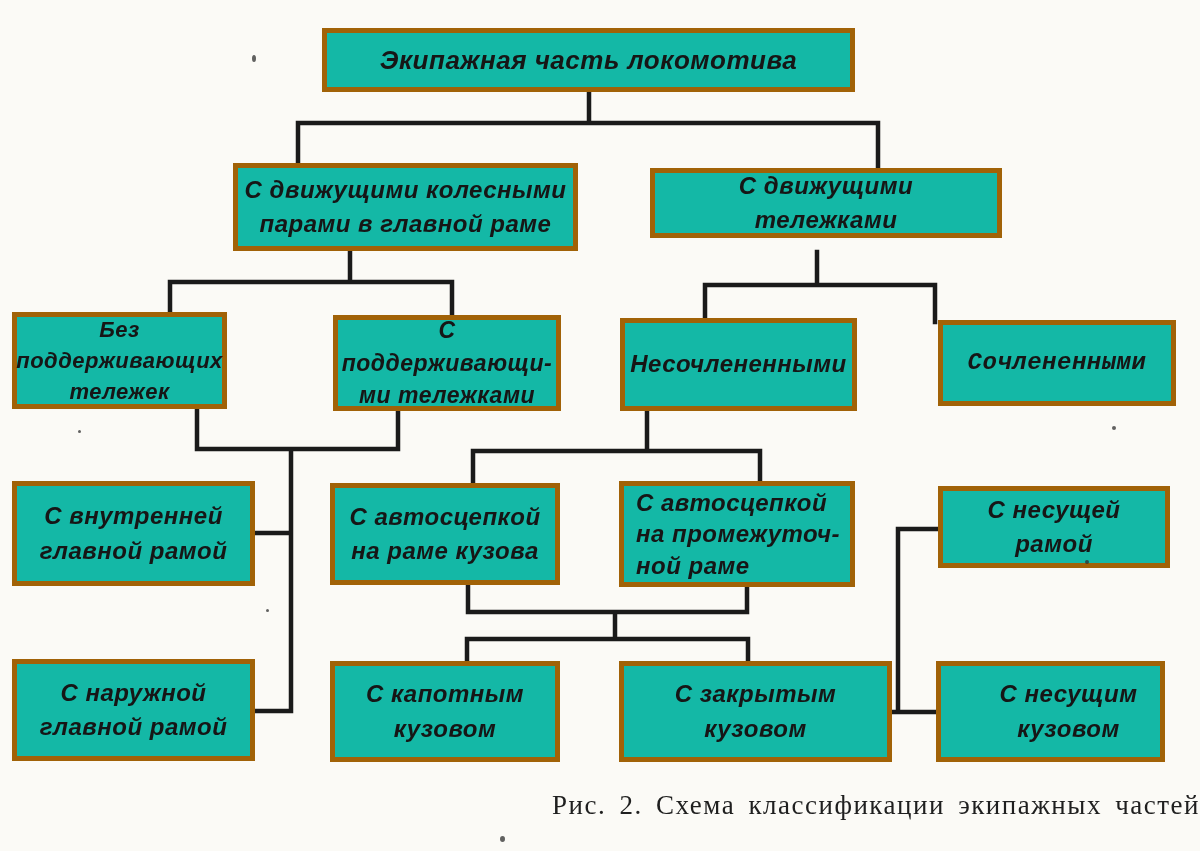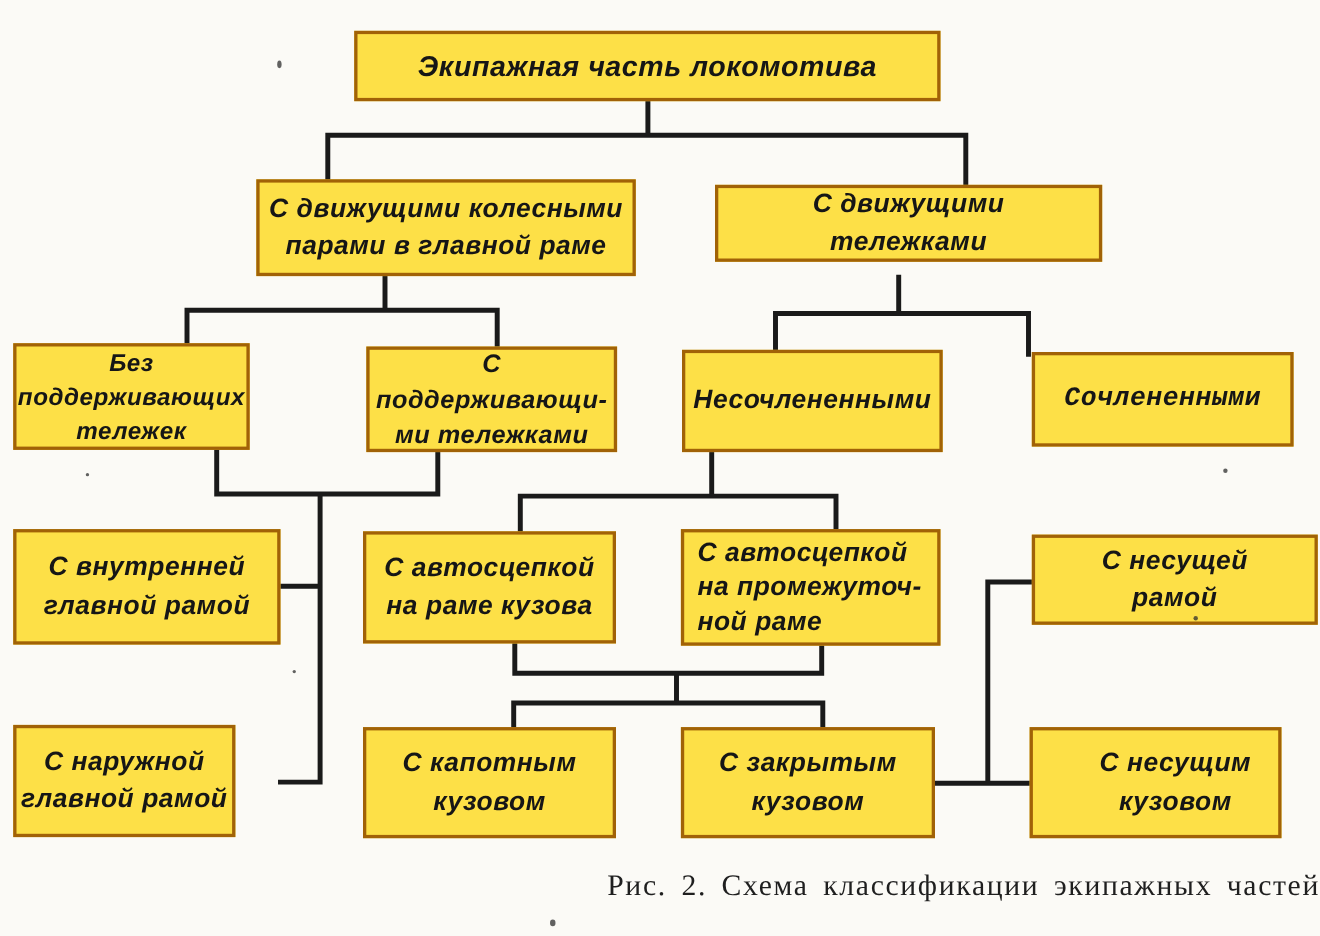--- a/index.html
+++ b/index.html
@@ -7,45 +7,45 @@
     width:1200px;height:851px;
     background:#fbfaf6;
     font-family:"Liberation Sans",sans-serif;
     position:relative;overflow:hidden;
   }
   .page{position:absolute;inset:0;}
   .connectors{position:absolute;left:0;top:0;width:1200px;height:851px;}
   .node{
     position:absolute;
     box-sizing:border-box;
-    border:3px solid #a16207;
-    background:#fde047;
+    border:5px solid #a16207;
+    background:#14b8a6;
     color:#161616;
     font-weight:bold;font-style:italic;
     display:flex;align-items:center;justify-content:center;
     text-align:center;
     white-space:pre-line;
     line-height:1.42;
     letter-spacing:0.5px;
   }
   .align-left{justify-content:flex-start;text-align:left;padding-left:12px;line-height:1.3;}
   .b-top {left:322px;top:28px;width:533px;height:64px;font-size:26px;}
   .b-l2a {left:185px;top:163px;width:345px;height:88px;font-size:24px;margin-left:48px;}
   .b-l2b {left:650px;top:168px;width:352px;height:70px;font-size:24px;}
   .b-l3a {left:12px; top:312px;width:215px;height:97px;font-size:22px;}
   .b-l3b {left:333px;top:315px;width:228px;height:96px;font-size:23px;}
   .b-l3c {left:620px;top:318px;width:237px;height:93px;font-size:24px;}
   .b-l3d {left:938px;top:320px;width:238px;height:86px;font-size:24px;font-family:Liberation Mono, monospace;}
   .b-l4a {left:12px; top:481px;width:243px;height:105px;font-size:24px;}
   .b-l4b {left:330px;top:483px;width:230px;height:102px;font-size:24px;}
   .b-l4c {left:619px;top:481px;width:236px;height:106px;font-size:24px;}
-  .b-l4d {left:938px;top:486px;width:260px;height:82px;font-size:24px;}
-  .b-l5a {left:12px; top:659px;width:202px;height:102px;font-size:24px;}
+  .b-l4d {left:938px;top:486px;width:232px;height:82px;font-size:24px;}
+  .b-l5a {left:12px; top:659px;width:243px;height:102px;font-size:24px;}
   .b-l5b {left:330px;top:661px;width:230px;height:101px;font-size:24px;}
-  .b-l5c {left:619px;top:661px;width:231px;height:101px;font-size:24px;}
+  .b-l5c {left:619px;top:661px;width:273px;height:101px;font-size:24px;}
   .b-l5d {left:936px;top:661px;width:229px;height:101px;font-size:24px;padding-left:36px;}
   .caption{
     position:absolute;left:0;top:790px;width:1200px;
     text-align:right;
     font-family:"Liberation Serif",serif;
     font-size:27px;color:#1f1f1f;
     letter-spacing:1.5px;word-spacing:5px;
   }
   .speck{position:absolute;background:#2e2e2e;border-radius:50%;opacity:.75;}
   .sp1{left:252px;top:55px;width:4px;height:7px;}

